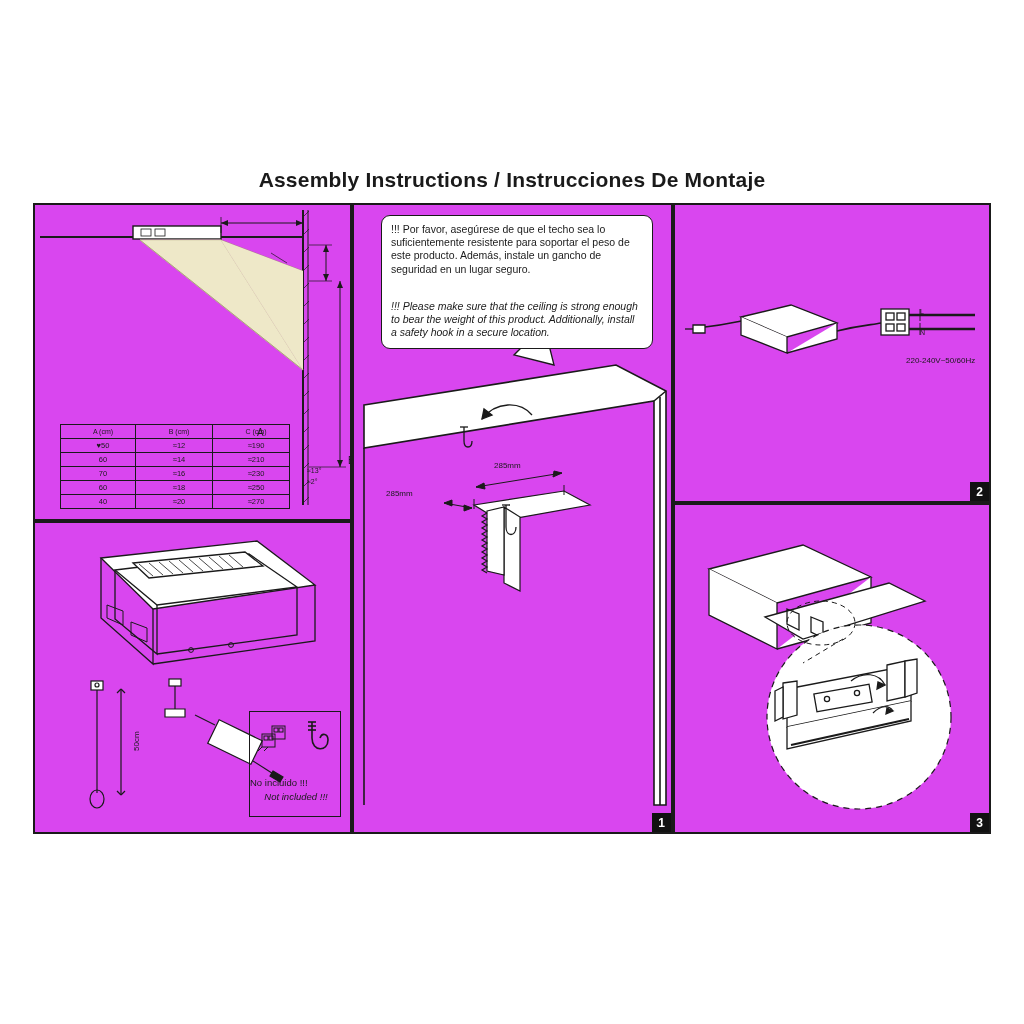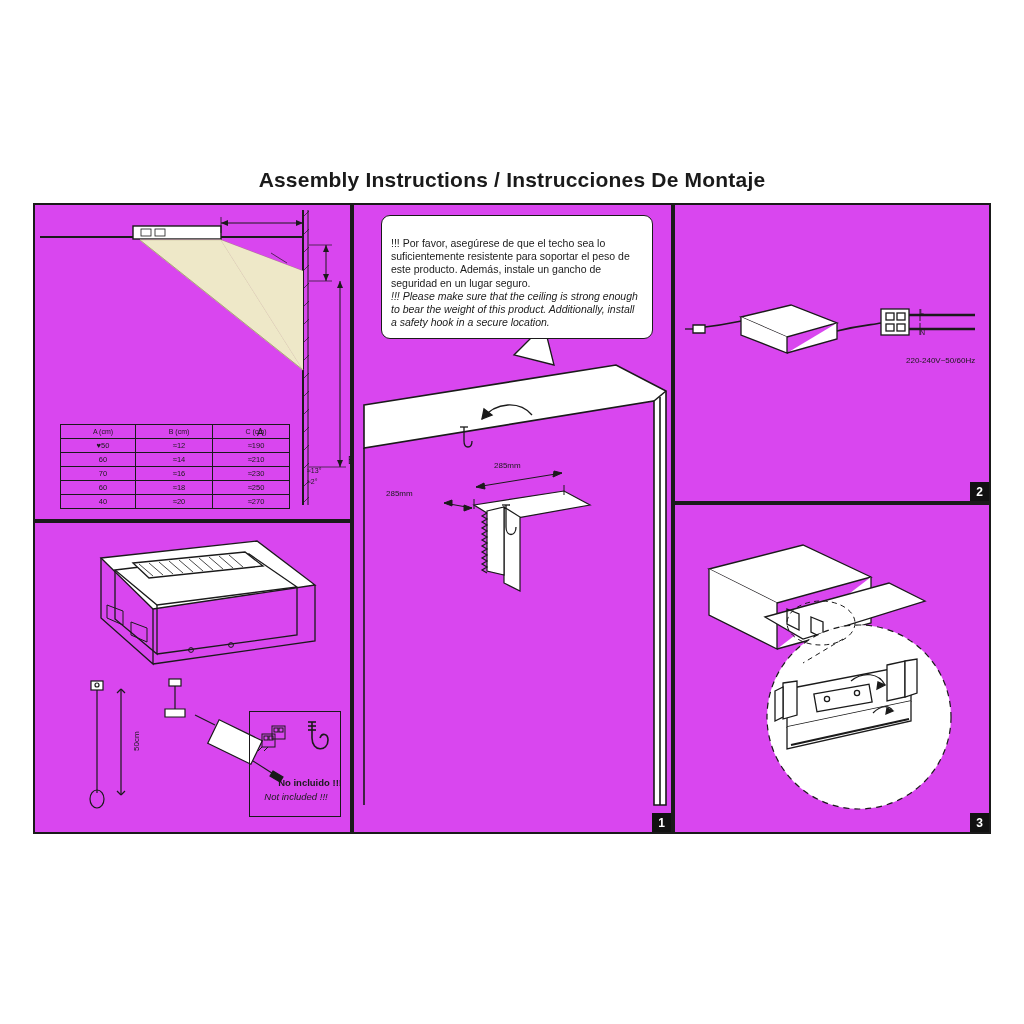--- a/index.html
+++ b/index.html
@@ -74,46 +74,46 @@
   .dim-table .col-c { width: 66px; }
 
   
   .balloon {
     position: absolute;
     left: 381px; top: 215px;
     width: 272px;
     border: 1.3px solid #1a1a1a;
     border-radius: 9px;
     background: #fff;
-    padding: 21px 9px 8px 9px;
+    padding: 7px 9px 8px 9px;
     box-sizing: border-box;
     font-size: 10.5px;
     line-height: 1.26;
   }
   .balloon .es { font-style: normal; }
-  .balloon .en { font-style: italic; }
+  .balloon .en { font-style: italic; margin-top: 24px; }
 
   .lbl {
     position: absolute;
     font-size: 10px;
     white-space: nowrap;
   }
   .lbl-sm { font-size: 8px; }
   .lbl-xs { font-size: 7px; }
 
   .notincl {
     position: absolute;
     left: 249px; top: 711px;
     width: 92px; height: 106px;
     border: 1.2px solid #1a1a1a;
     box-sizing: border-box;
   }
   .notincl .t1 {
     position: absolute; left: 0; top: 65px; width: 92px;
-    text-align: right; font-size: 9.5px; font-weight: bold;
+    text-align: left; font-size: 9.5px;
   }
   .notincl .t2 {
     position: absolute; left: 0; top: 79px; width: 92px;
     text-align: center; font-size: 9.5px; font-style: italic;
   }
   svg { display: block; }
 </style>
 </head>
 <body>
 

